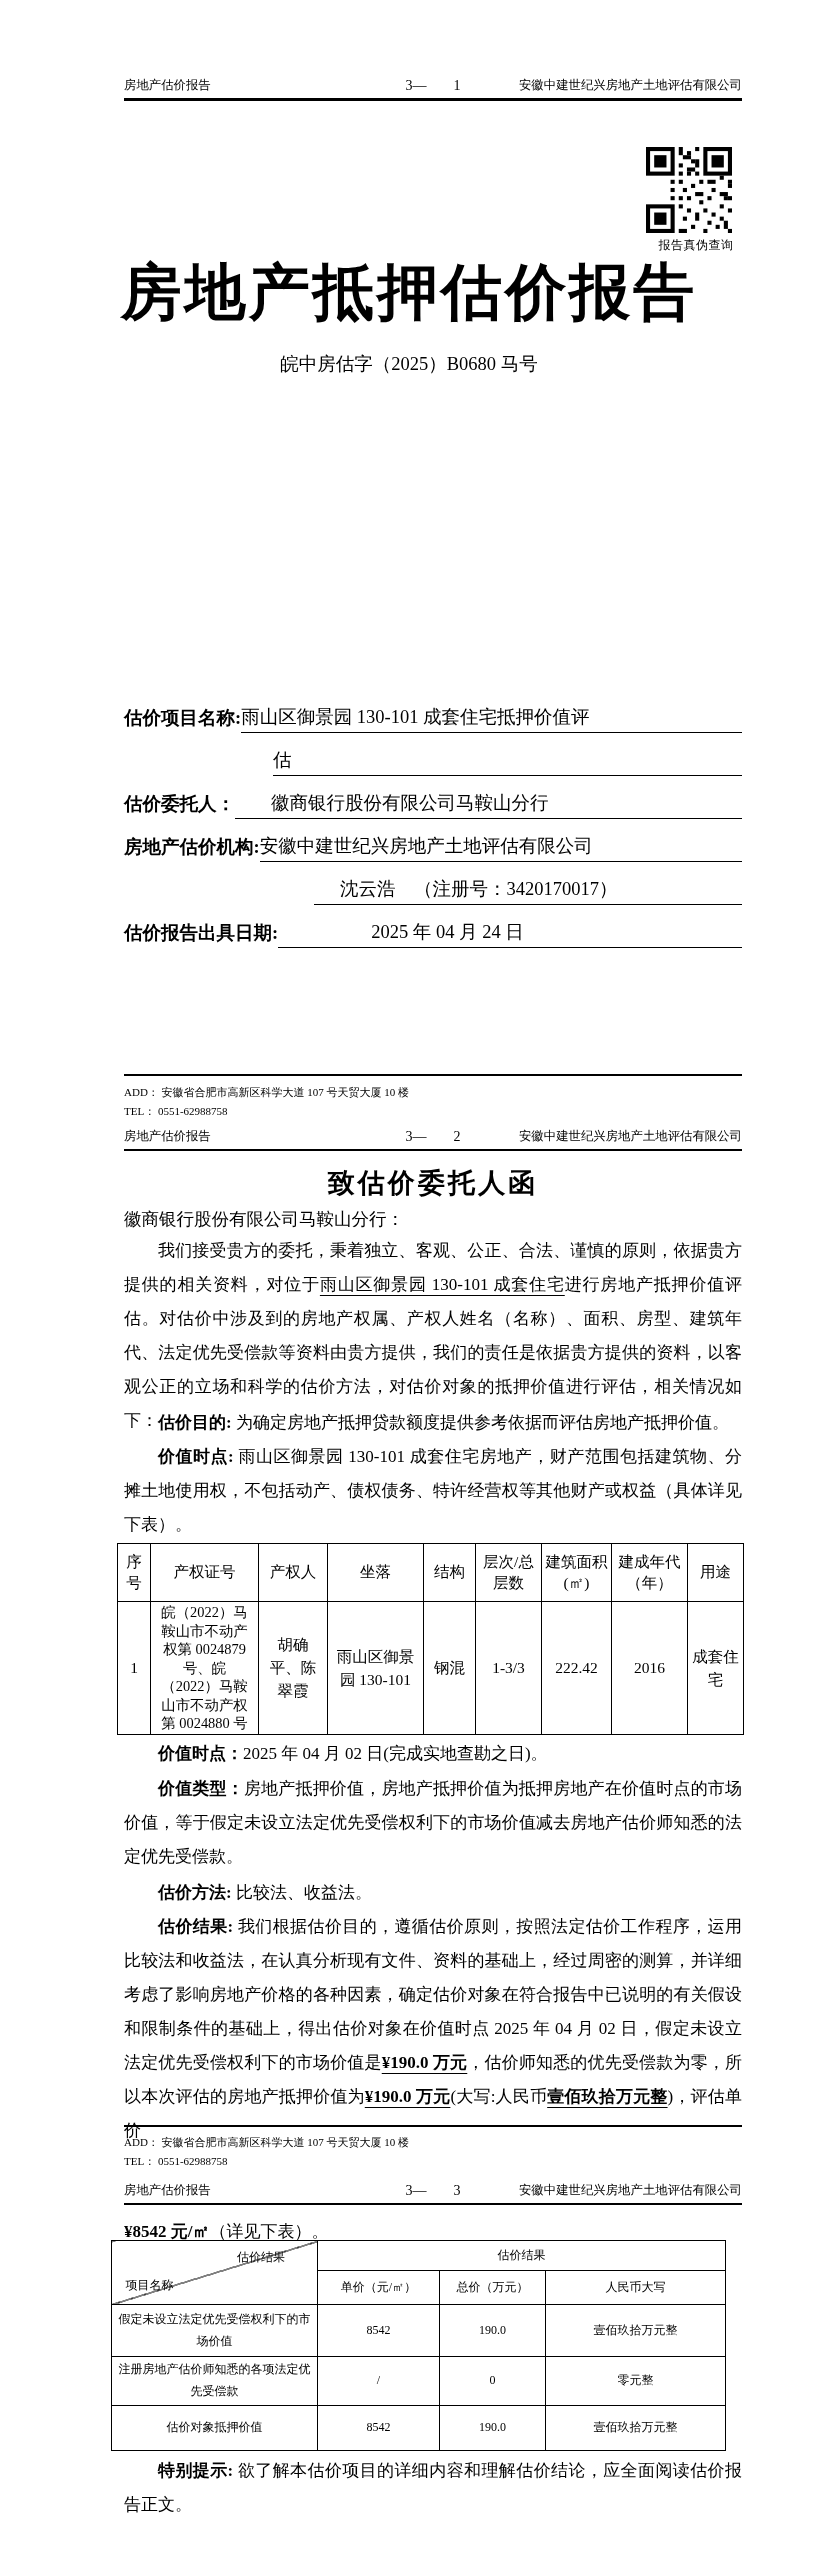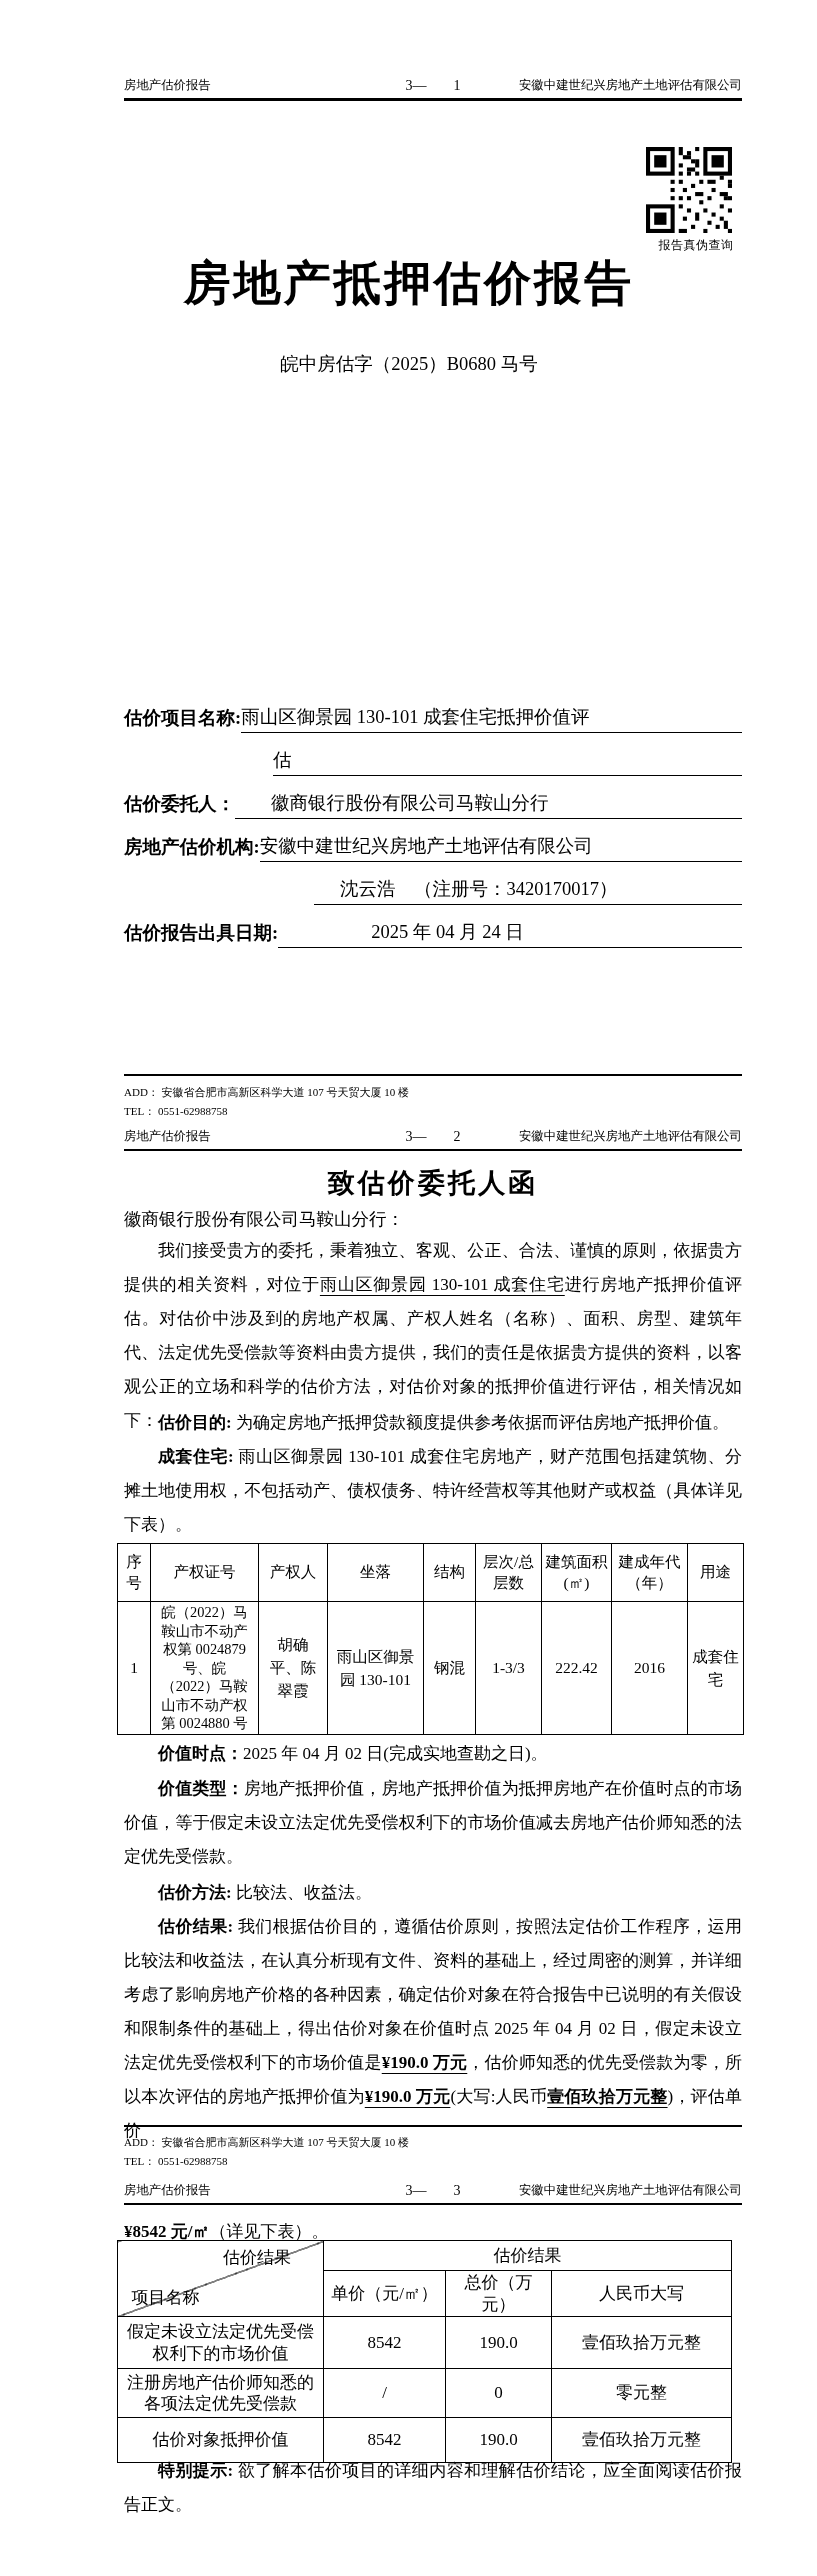--- a/index.html
+++ b/index.html
@@ -12,21 +12,21 @@
   .hdr.thin{border-bottom:2.1px solid #000;}
   .hdr-l{flex:1;text-align:left;white-space:nowrap;}
   .hdr-c{display:flex;gap:27px;font-size:14px;align-items:flex-end;}
   .hdr-r{flex:1;text-align:right;white-space:nowrap;}
   
   .qrwrap{position:absolute;top:147px;left:643px;width:91px;text-align:center;}
   .qr{width:86px;height:86px;display:block;margin:0 auto;}
   .qrcap{font-size:12px;margin-top:3.6px;letter-spacing:0.5px;margin-left:15px;}
   
   .title{position:absolute;top:252px;left:0;width:100%;margin:0;text-align:center;
-         font-size:47px;font-weight:700;letter-spacing:3.1px;}
+         font-size:61px;font-weight:700;letter-spacing:3.1px;}
   .subtitle{position:absolute;top:351px;left:0;width:100%;text-align:center;font-size:18.5px;}
   .fields{position:absolute;top:690px;left:124px;width:618px;font-size:18.5px;}
   .frow{display:flex;height:43px;align-items:flex-end;}
   .flabel{font-weight:700;white-space:nowrap;padding-bottom:3.1px;}
   .fspacer{display:inline-block;height:0.5px;}
   .fvalue{flex:1;border-bottom:1.5px solid #000;padding-bottom:3.1px;white-space:nowrap;overflow:hidden;}
   
   .frule{position:absolute;left:124px;width:618px;border-top:2.6px solid #000;height:0;}
   .pfoot{position:absolute;left:124px;font-size:11px;line-height:19px;white-space:nowrap;}
   
@@ -38,21 +38,21 @@
   .indent{text-indent:2em;}
   .b,.seg-b{font-weight:700;}
   .seg-u{text-decoration:underline;text-underline-offset:4.6px;text-decoration-thickness:1px;}
   
   table{position:absolute;border-collapse:collapse;table-layout:fixed;}
   td{border:1px solid #000;text-align:center;vertical-align:middle;padding:1px 3.1px;}
   .t1{left:117px;width:624px;font-size:15.5px;}
   .t1 td{line-height:23px;}
   .t1 .hrow td{line-height:20.6px;}
   .t1 .cert{font-size:14.4px;line-height:18.5px;padding:1px 4.1px;}
-  .t2{left:117px;width:613px;font-size:17px;}
+  .t2{left:111px;width:613px;font-size:12px;}
   .t2 td{line-height:21.6px;}
   .corner{position:relative;padding:0;
           background:linear-gradient(to bottom right,
             #fff calc(50% - 0.5px),#000 calc(50% - 0.5px),
             #000 calc(50% + 0.5px),#fff calc(50% + 0.5px));}
   .c-top{position:absolute;top:6.2px;right:32px;}
   .c-bottom{position:absolute;bottom:7.2px;left:13.4px;}
 </style>
 </head>
 <body>
@@ -182,21 +182,21 @@
     <span class="hdr-r">安徽中建世纪兴房地产土地评估有限公司</span>
   </div>
 
   <div class="ltitle" style="top:1165px;">致估价委托人函</div>
   <div class="salut" style="top:1207px;">徽商银行股份有限公司马鞍山分行：</div>
 
   <p class="para indent" style="top:1234px;"><span>我们接受贵方的委托，秉着独立、客观、公正、合法、谨慎的原则，依据贵方提供的相关资料，对位于</span><span class="seg-u">雨山区御景园 130-101 成套住宅</span><span>进行房地产抵押价值评估。对估价中涉及到的房地产权属、产权人姓名（名称）、面积、房型、建筑年代、法定优先受偿款等资料由贵方提供，我们的责任是依据贵方提供的资料，以客观公正的立场和科学的估价方法，对估价对象的抵押价值进行评估，相关情况如下：</span></p>
 
   <p class="para indent" style="top:1406px;"><span class="b">估价目的:</span><span> 为确定房地产抵押贷款额度提供参考依据而评估房地产抵押价值。</span></p>
 
-  <p class="para indent" style="top:1440px;"><span class="b">成套住宅:</span><span> 雨山区御景园 130-101 成套住宅房地产，财产范围包括建筑物、分摊土地使用权，不包括动产、债权债务、特许经营权等其他财产或权益（具体详见下表）。</span></p>
+  <p class="para indent" style="top:1440px;"><span class="b">价值时点:</span><span> 雨山区御景园 130-101 成套住宅房地产，财产范围包括建筑物、分摊土地使用权，不包括动产、债权债务、特许经营权等其他财产或权益（具体详见下表）。</span></p>
 
   <table class="t1" style="top:1543px;">
     <colgroup>
       <col style="width:33px;">
         <col style="width:108px;">
         <col style="width:69px;">
         <col style="width:96px;">
       <col style="width:52px;">
         <col style="width:66px;">
         <col style="width:70px;">

